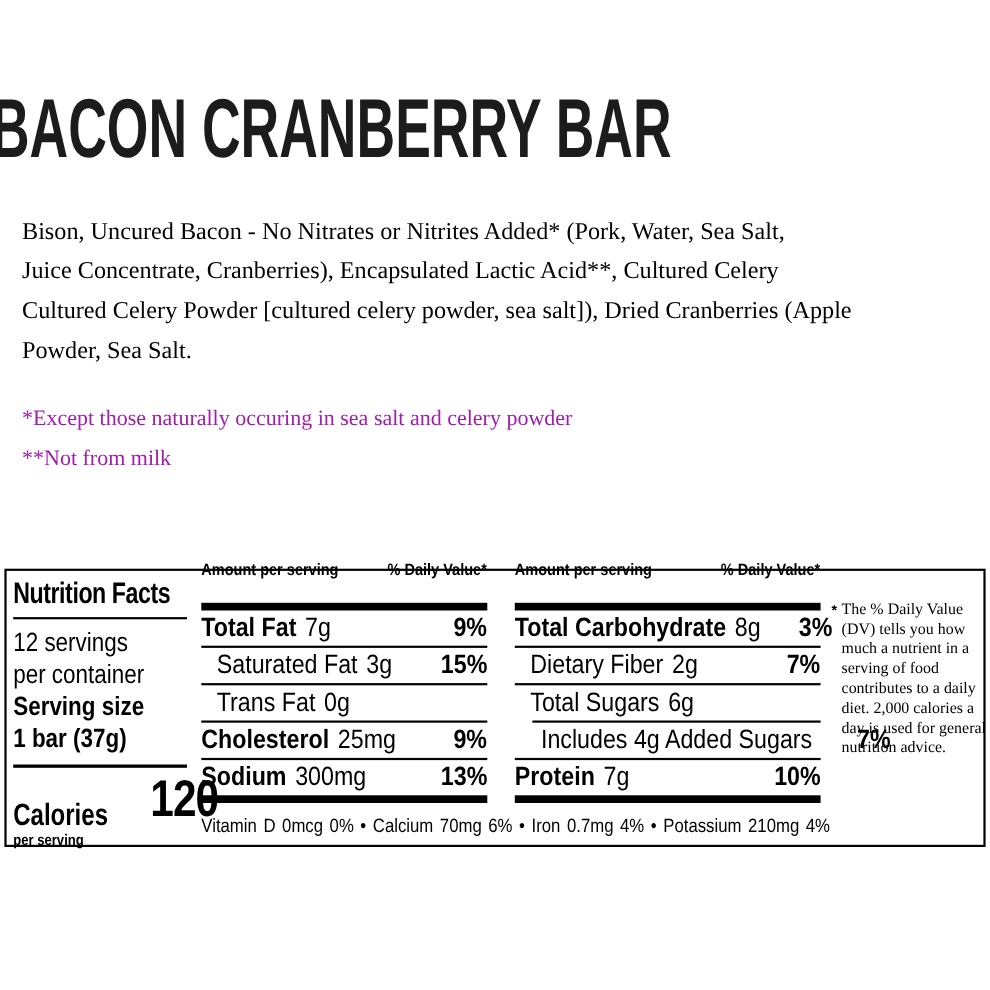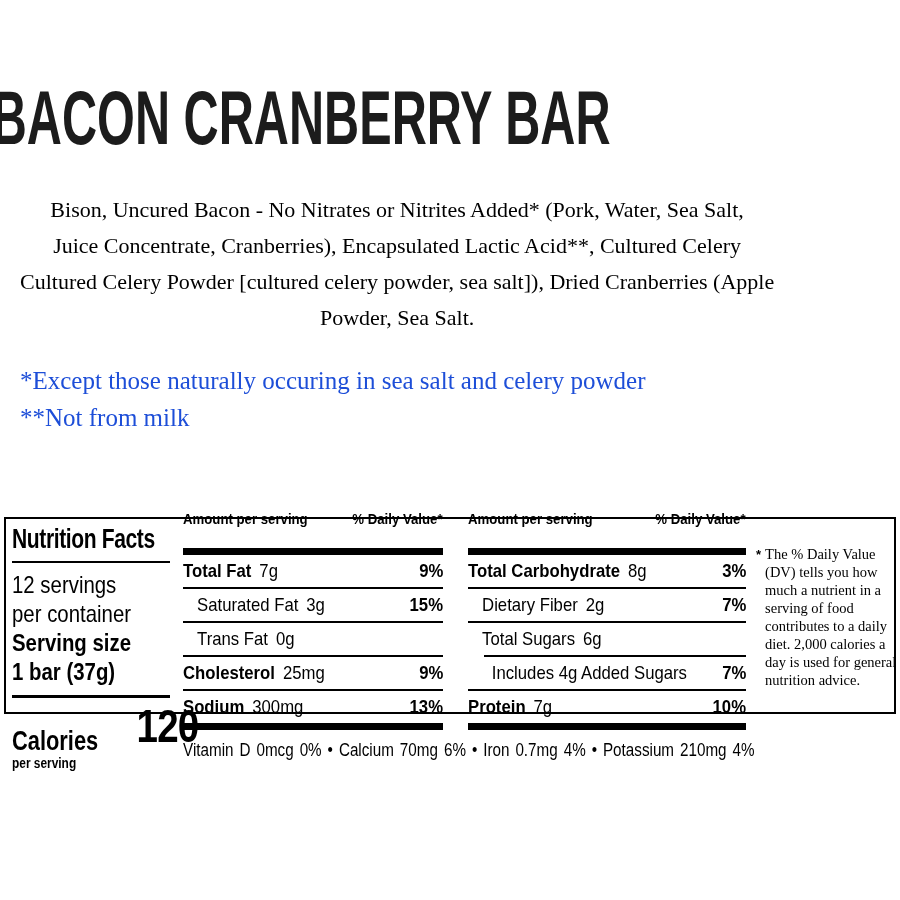--- a/index.html
+++ b/index.html
@@ -10,26 +10,26 @@
   .title-wrap { position:absolute; top:80px; left:0; width:832px; display:flex; justify-content:flex-end; }
   .title {
     font-family:"Liberation Sans", sans-serif;
     font-weight:700; font-size:76px; line-height:1.0; color:#1c1c1c;
     white-space:nowrap; transform:scaleX(0.64); transform-origin:center;
     letter-spacing:0px;
   }
 
   
   .ingredients { position:absolute; left:20px; top:192px; font-family:"Liberation Serif", serif; font-size:22px; line-height:36px; color:#000; }
-  .ingredients .ln { white-space:pre;text-align:center; }
-  .asterisk-notes { position:absolute; left:20px; top:362px; font-family:"Liberation Serif", serif; font-size:25px; line-height:37px; color:#1d4ed8; }
+  .ingredients .ln { white-space:pre; }
+  .asterisk-notes { position:absolute; left:20px; top:362px; font-family:"Liberation Serif", serif; font-size:20px; line-height:37px; color:#a21caf; }
   .asterisk-notes .ln { white-space:pre; }
 
   
-  .panel { position:absolute; left:4px; top:517px; width:892px; height:197px; border:2.5px solid #000; background:#fff; }
+  .panel { position:absolute; left:4px; top:517px; width:892px; height:253px; border:2.5px solid #000; background:#fff; }
 
   
   .cell-left { position:absolute; left:6px; top:5px; width:163px; }
   .nf-title { font-size:27px; font-weight:700; white-space:nowrap; transform:scaleX(0.78); transform-origin:left; letter-spacing:-0.5px; }
   .rule-thin { height:2px; background:#000; width:158px; margin:6px 0 7px 0; }
   .rule-med  { height:3px; background:#000; width:158px; margin:9px 0 5px 0; }
   .servings-line { font-size:24px; line-height:29px; white-space:nowrap; transform:scaleX(0.85); transform-origin:left; }
   .serving-size-line { font-size:24px; line-height:29px; font-weight:700; white-space:nowrap; transform:scaleX(0.85); transform-origin:left; }
   .calories-row { display:flex; justify-content:space-between; align-items:flex-start; width:163px; margin-top:1px; }
   .calories-left { display:flex; flex-direction:column;margin-top:23px; }
@@ -38,21 +38,21 @@
   .calories-value { font-size:47px; font-weight:700; line-height:46px; transform:scaleX(0.82); transform-origin:right; letter-spacing:-1px; }
 
   
   .col { position:absolute; top:6px; }
   .col-mid { left:177px; width:260px; }
   .col-right { left:462px; width:278px; }
   .col-header { display:flex; justify-content:space-between; align-items:flex-end; padding-bottom:21px; height:23px; }
   .col-header .h-left  { font-size:15px; font-weight:700; white-space:nowrap; transform:scaleX(0.88); transform-origin:left; }
   .col-header .h-right { font-size:15px; font-weight:700; white-space:nowrap; transform:scaleX(0.88); transform-origin:right; }
   .bar-thick { height:7px; background:#000; }
-  .nrow { display:flex; justify-content:space-between; align-items:center; height:32px; font-size:19px; }
+  .nrow { display:flex; justify-content:space-between; align-items:center; height:32px; font-size:24px; }
   .nrow .lv { white-space:nowrap; transform:scaleX(0.88); transform-origin:left; }
   .nrow .lv .nname { font-weight:700; }
   .nrow.sub .lv .nname { font-weight:400; }
   .nrow .lv .nval { margin-left:9px; font-weight:400; }
   .nrow .dv { font-weight:700; white-space:nowrap; transform:scaleX(0.88); transform-origin:right; }
   .nrow.sub1 .lv { padding-left:16px; }
   .nrow.sub2 .lv { padding-left:27px; }
   .divider { height:2px; background:#000; }
   .divider.ind { margin-left:16px; }
 

